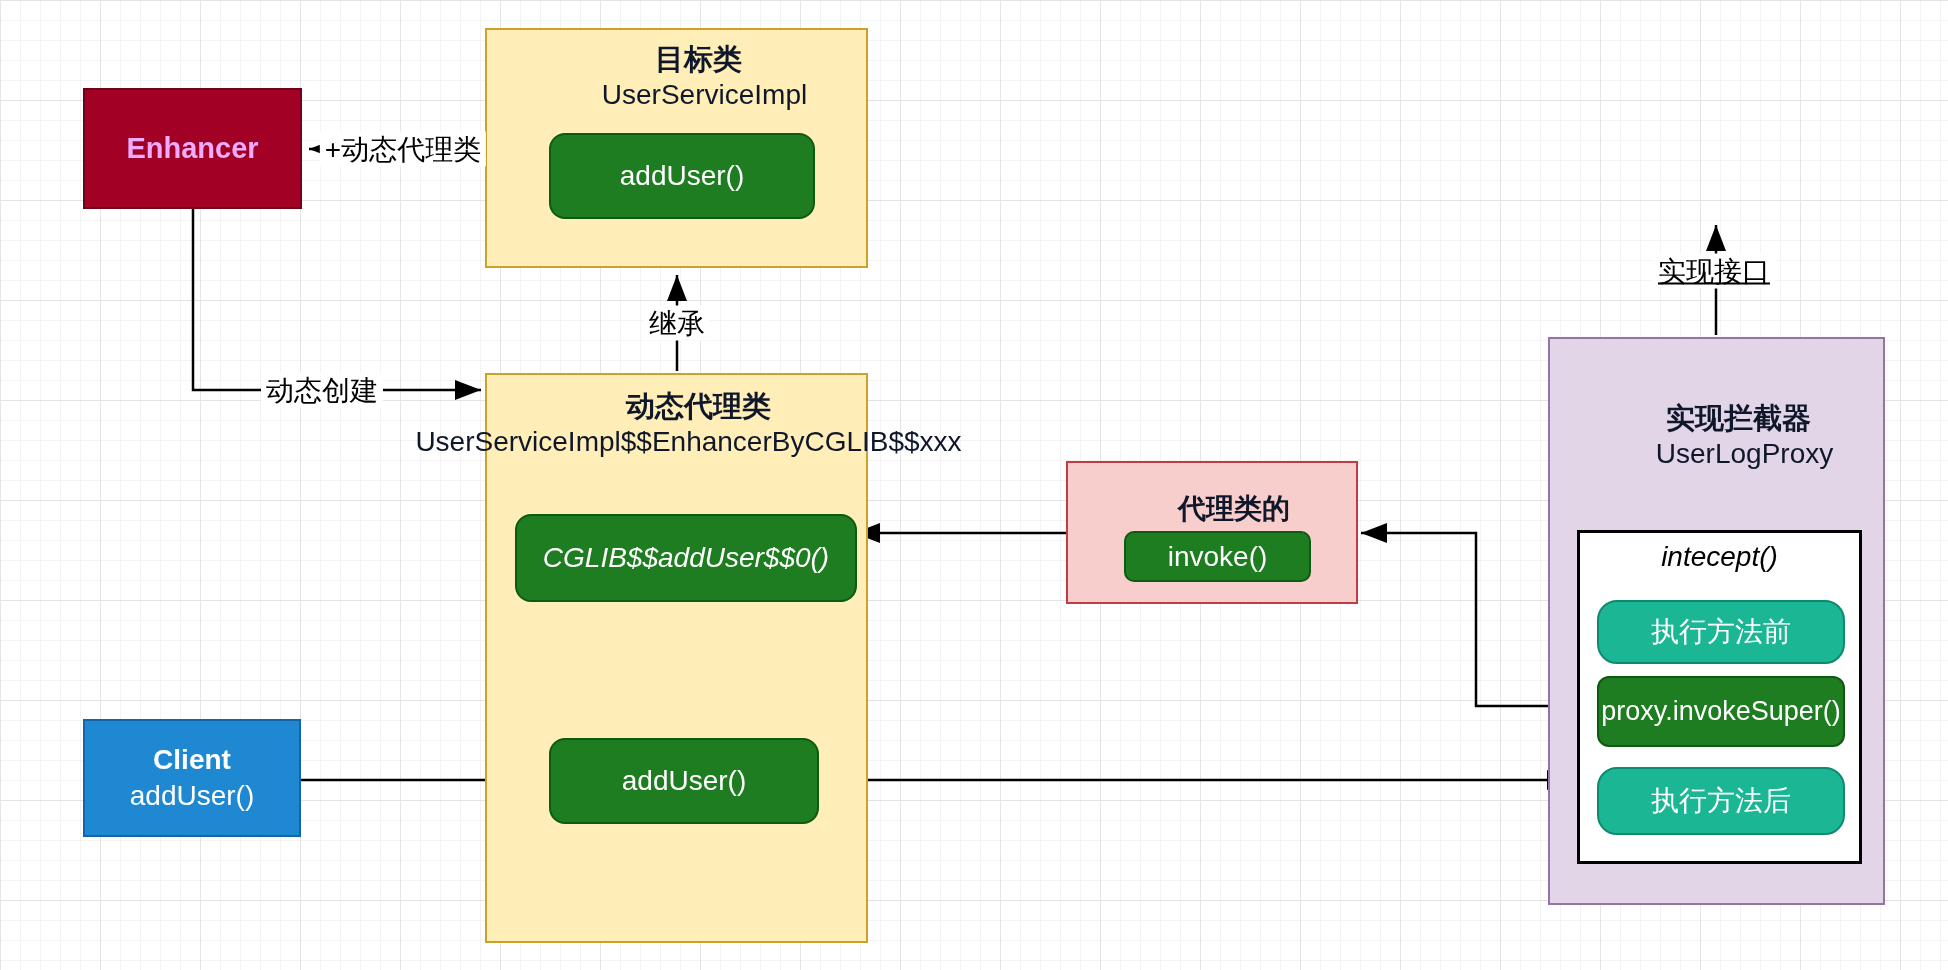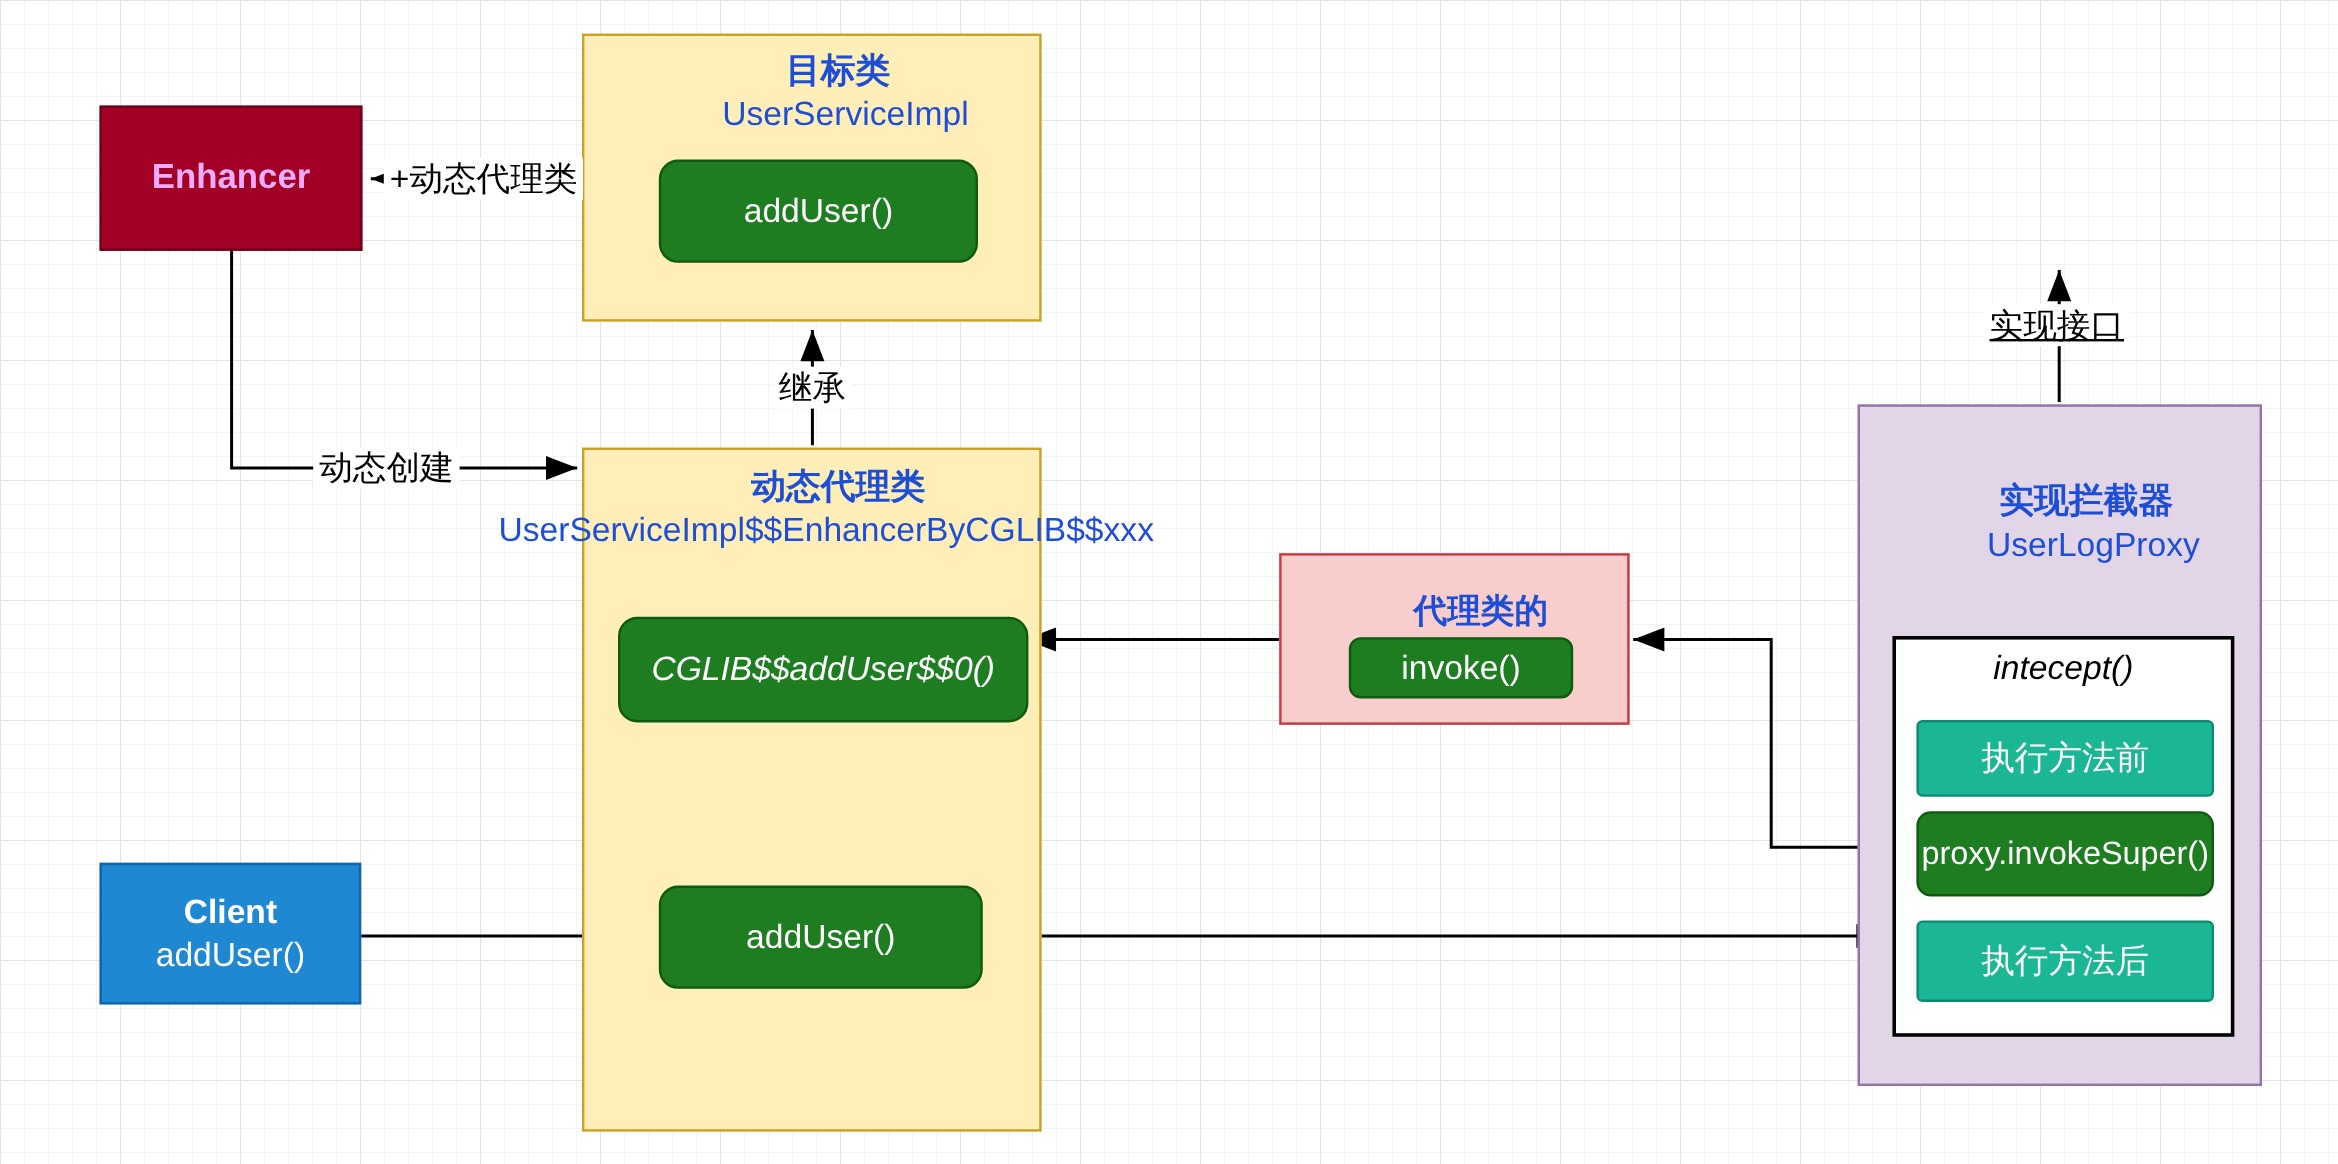--- a/index.html
+++ b/index.html
@@ -29,27 +29,27 @@
   .client{left:83px;top:719px;width:218px;height:118px;background:#1e88d2;border:2px solid #1464a8;color:#fff;font-size:28px;flex-direction:column;line-height:36px;}
   .client .b{font-weight:bold;}
 
   
   .yellow{background:#ffeeb8;border:2px solid #c9a227;}
   .target-class{left:485px;top:28px;width:383px;height:240px;}
   .proxy-class{left:485px;top:373px;width:383px;height:570px;}
   .fastclass{left:1066px;top:461px;width:292px;height:143px;background:#f8cecc;border:2px solid #c23b45;}
   .interceptor{left:1548px;top:337px;width:337px;height:568px;background:#e1d5e7;border:2px solid #9673a6;}
 
-  .node-head{position:absolute;left:0;right:0;text-align:center;color:#1d4ed8;padding-left:44px;}
+  .node-head{position:absolute;left:0;right:0;text-align:center;color:#0f172a;padding-left:44px;}
   .node-title{font-weight:bold;font-size:29px;line-height:35px;}
   .node-sub{font-size:28px;line-height:35px;white-space:nowrap;margin-left:12px;}
   .overflow-center{position:absolute;left:50%;transform:translateX(-50%);}
 
   .green-btn{position:absolute;background:#1e7d20;border:2px solid #0e5a10;border-radius:16px;color:#fff;font-size:28px;white-space:nowrap;}
-  .teal-btn{position:absolute;background:#1bb795;border:2px solid #0f8a70;border-radius:5px;color:#fff;font-size:28px;white-space:nowrap;}
+  .teal-btn{position:absolute;background:#1bb795;border:2px solid #0f8a70;border-radius:20px;color:#fff;font-size:28px;white-space:nowrap;}
 
   .white-box{position:absolute;left:27px;top:191px;width:285px;height:334px;background:#ffffff;border:3px solid #000;box-sizing:border-box;}
   .intercept-label{position:absolute;left:0;right:0;top:8px;text-align:center;color:#000;font-size:28px;font-style:italic;}
 
   .edge-label{
     position:absolute;transform:translate(-50%,-50%);
     background:#ffffff;color:#000;font-size:28px;line-height:33px;
     padding:1px 5px;white-space:nowrap;
   }
 </style>

